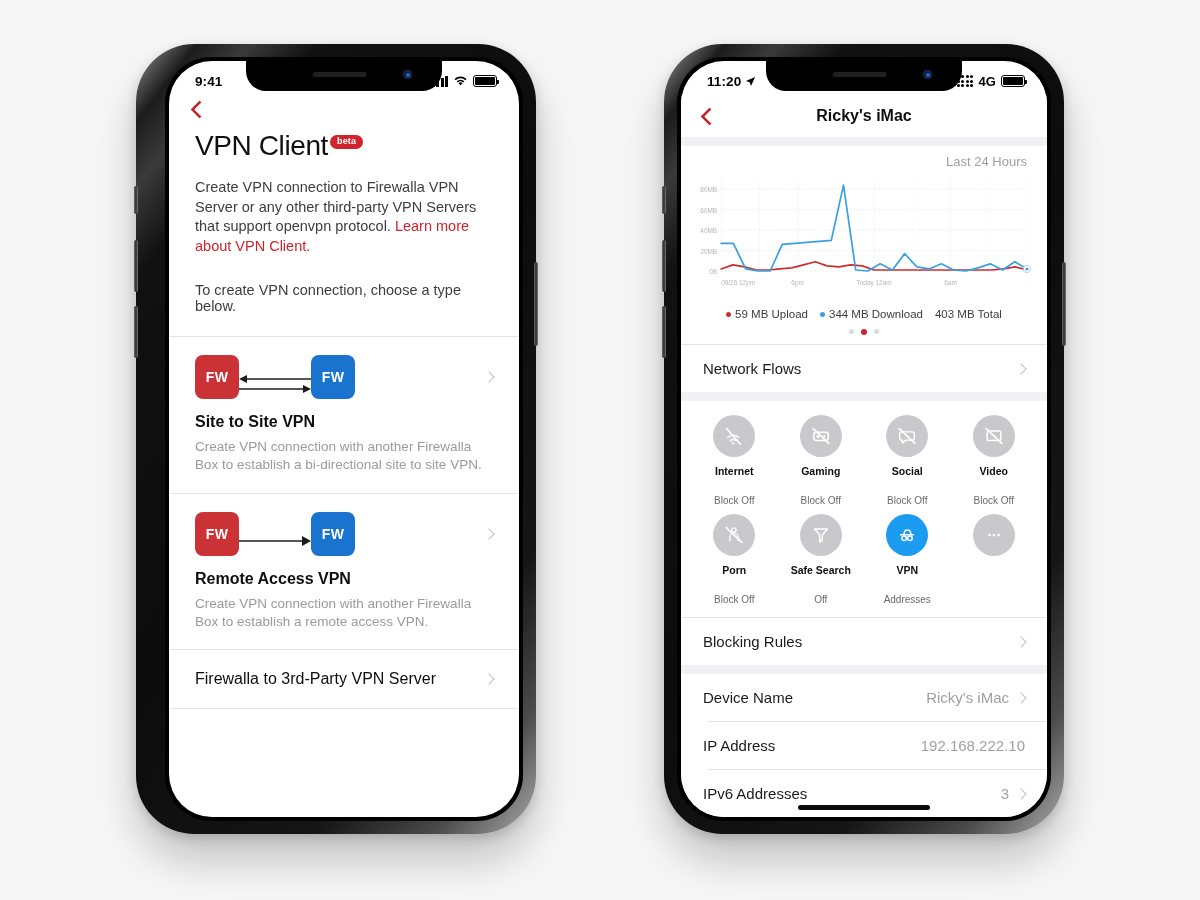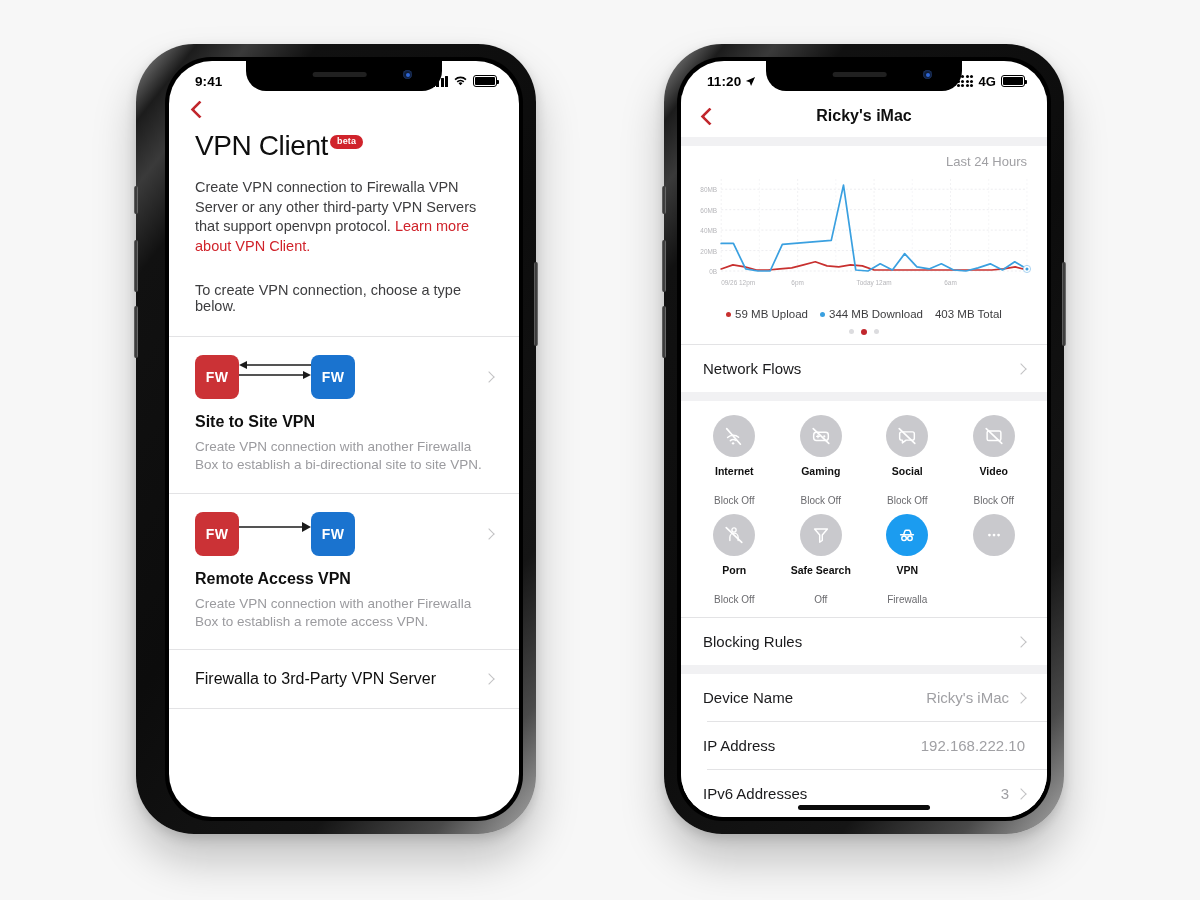--- a/index.html
+++ b/index.html
@@ -132,21 +132,21 @@
     margin-top: 16px; font-size: 14.5px; line-height: 1.35; color: #3d3d3f;
   }
   .l-desc a { color: #d0232b; text-decoration: none; }
   .l-sub { margin-top: 26px; font-size: 14.5px; color: #3d3d3f; }
 
   .sep { height: 1px; background: #e3e3e5; margin-left: 0; }
   .sep.inset { margin-left: 26px; }
 
   .vpn-item { padding: 18px 26px 18px 26px; position: relative; }
   .vpn-item .chev { position: absolute; right: 26px; top: 36px; }
-  .fw-diagram { display: flex; align-items: flex-start; height: 44px; }
+  .fw-diagram { display: flex; align-items: flex-end; height: 44px; }
   .fw-box {
     width: 44px; height: 44px; border-radius: 8px; color: #fff;
     font-size: 14px; font-weight: bold; display: flex;
     align-items: center; justify-content: center; flex: none;
     letter-spacing: .3px;
   }
   .fw-box.red  { background: #cb3236; }
   .fw-box.blue { background: #1a73cf; }
   .arrows { width: 72px; position: relative; height: 30px; margin: 0 0; }
   .vpn-name { margin-top: 14px; font-size: 16px; font-weight: bold; color: #0f0f0f; }
@@ -494,21 +494,21 @@
             </div>
             <div class="gicon">
               <div class="gcircle active">
                 <svg width="22" height="22" viewBox="0 0 22 24">
                   <path d="M4 11.8h14M7.3 11.8l1.3-4a1.6 1.6 0 0 1 1.5-1h2.8a1.6 1.6 0 0 1 1.5 1l1.3 4" stroke="#fff" stroke-width="1.6" fill="none" stroke-linecap="round" stroke-linejoin="round"></path>
                   <circle cx="7.8" cy="15.6" r="2.5" stroke="#fff" stroke-width="1.6" fill="none"></circle>
                   <circle cx="14.2" cy="15.6" r="2.5" stroke="#fff" stroke-width="1.6" fill="none"></circle>
                 </svg>
               </div>
               <div class="gname">VPN</div>
-              <div class="gstate">Firewalla</div>
+              <div class="gstate">Addresses</div>
             </div>
             <div class="gicon">
               <div class="gcircle">
                 <svg width="22" height="22" viewBox="0 0 22 24">
                   <circle cx="6" cy="12" r="1.5" fill="#fff"></circle>
                   <circle cx="11" cy="12" r="1.5" fill="#fff"></circle>
                   <circle cx="16" cy="12" r="1.5" fill="#fff"></circle>
                 </svg>
               </div>
               <div class="gname"></div>

